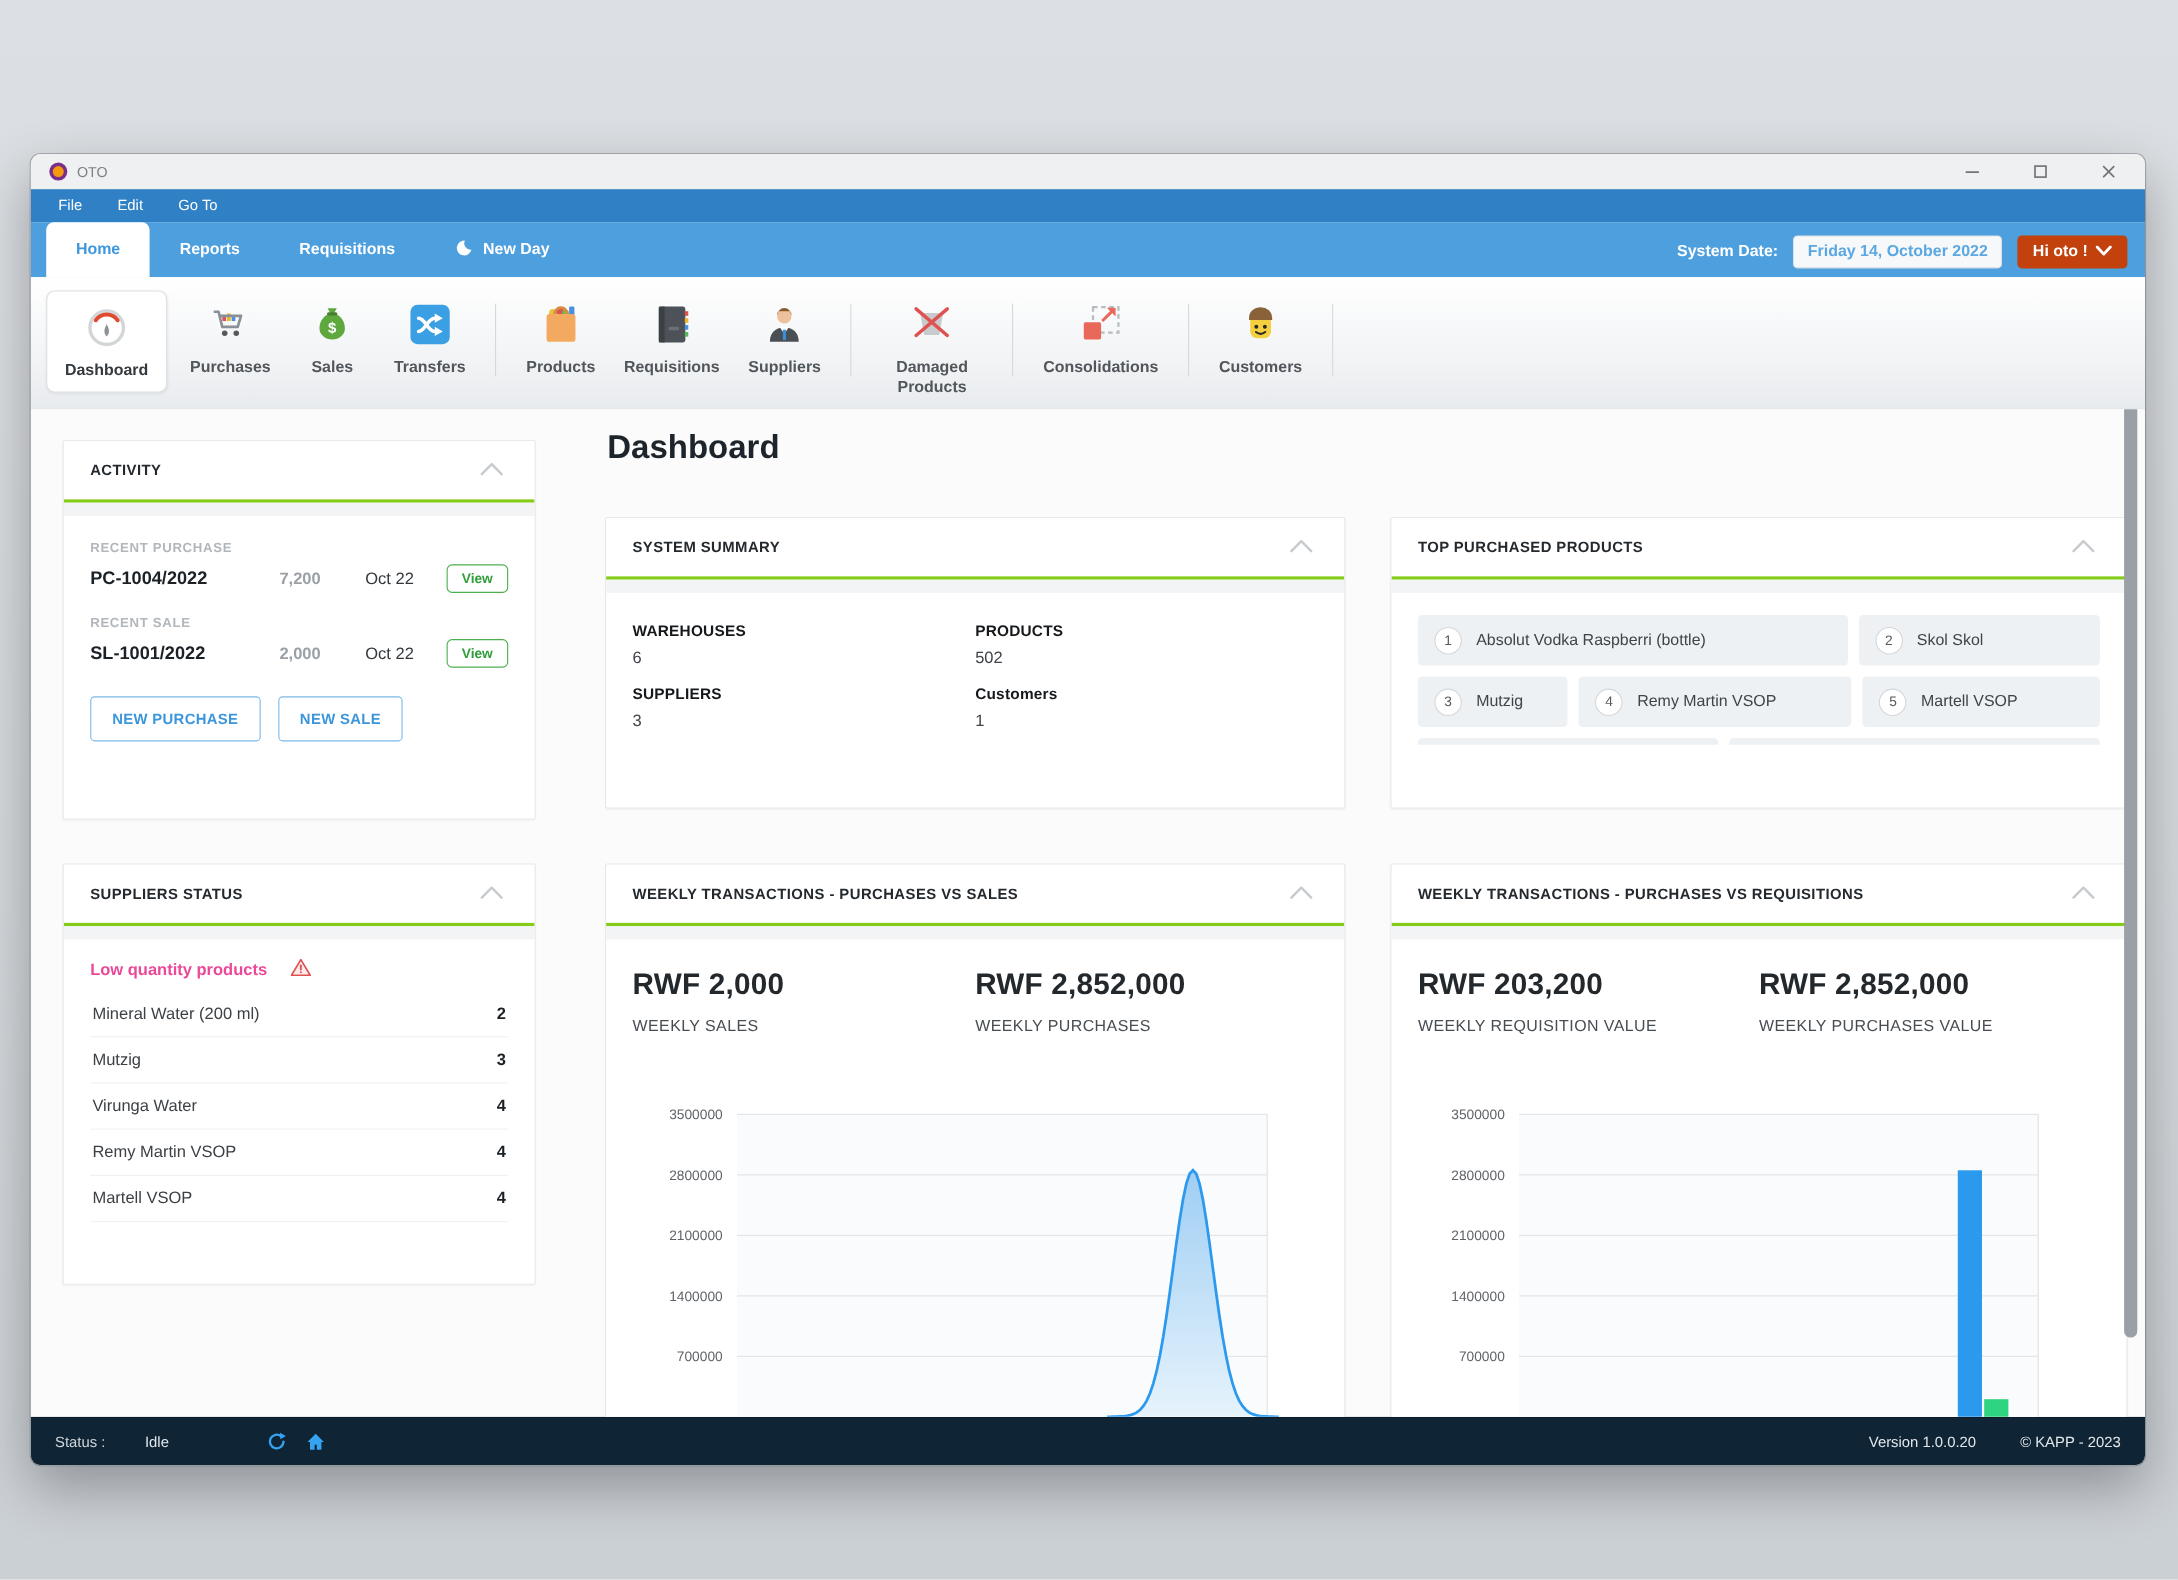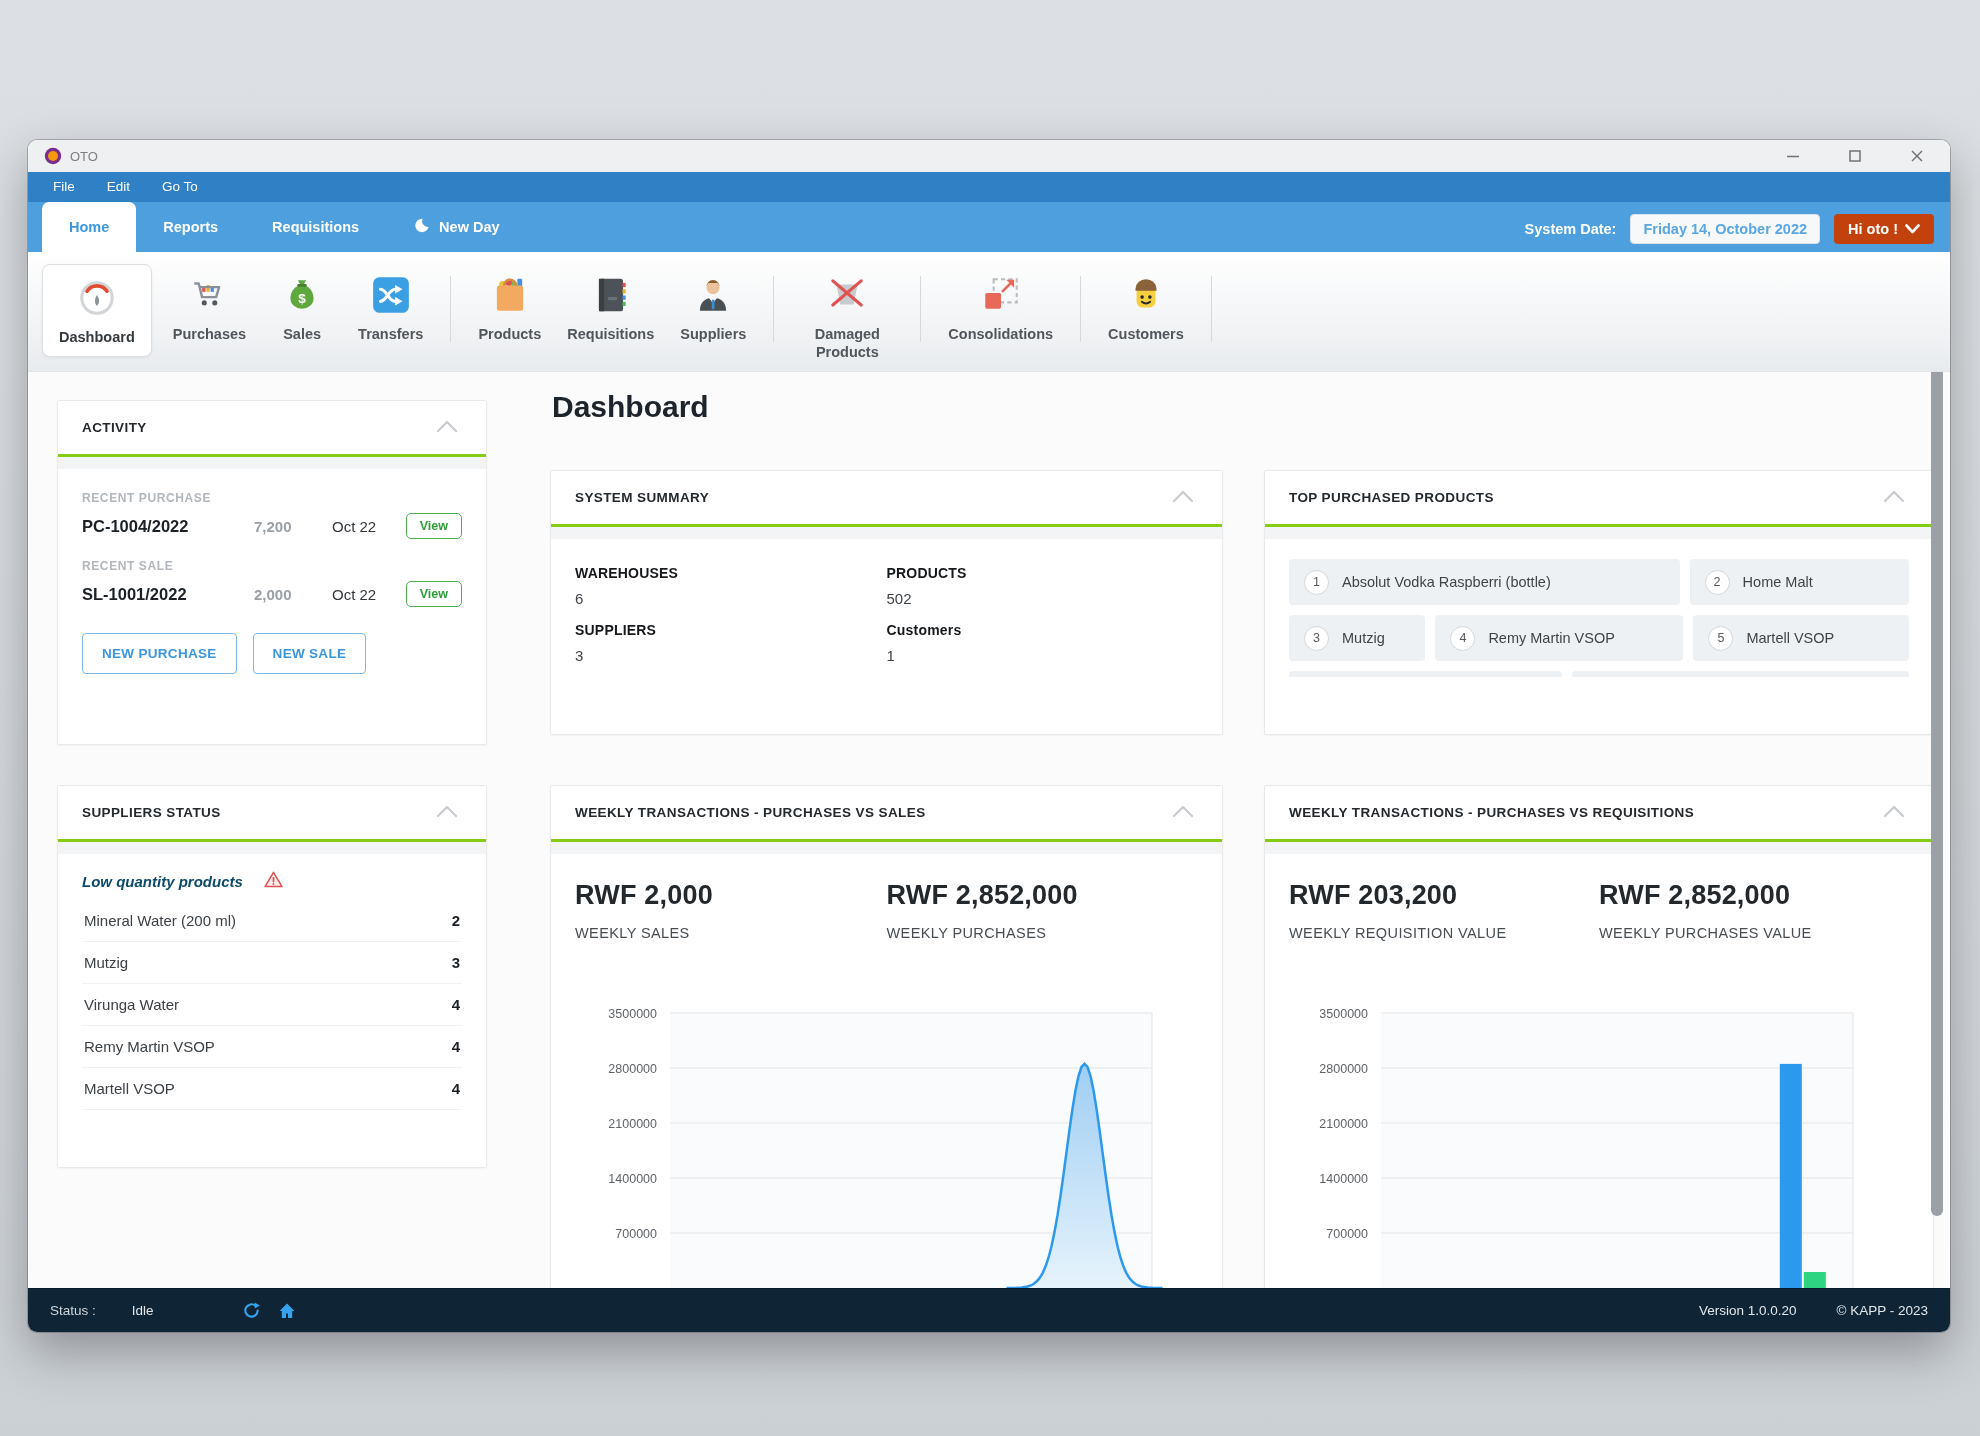--- a/index.html
+++ b/index.html
@@ -66,21 +66,21 @@
   .act-code{font-size:16.5px;font-weight:bold;color:#1b2126;width:172px;}
   .act-amount{font-size:15px;font-weight:600;color:#9aa0a5;width:78px;}
   .act-date{font-size:15px;color:#33383d;flex:1;}
   .view-btn{background:#fff;border:1px solid #4caf50;color:#2f9d39;font-weight:bold;
     font-size:12.5px;border-radius:5px;padding:5px 13px;}
   .act-buttons{display:flex;gap:16px;margin-top:26px;}
   .blue-btn{background:#fff;border:1px solid #7cb9e8;color:#3b96dc;font-weight:bold;
     font-size:13.5px;letter-spacing:.3px;border-radius:4px;padding:12px 19px;}
 
   .inv-sub{display:flex;align-items:center;gap:21px;padding:17px 0 9px;
-    font-size:15px;font-weight:bold;color:#0c4a6e;font-style:italic;}
+    font-size:15px;font-weight:bold;color:#ec4899;}
   .ibody{padding:0 24px;}
   .inv-row{display:flex;align-items:center;justify-content:space-between;
     padding:12px 2px;border-bottom:1px solid #f0f1f3;font-size:15px;color:#3c4146;}
   .inv-qty{font-weight:bold;color:#1b2126;}
 
   
   .main{position:absolute;left:522px;top:0;width:1412px;height:100%;}
   .page-title{position:absolute;left:2px;top:18px;margin:0;font-size:30px;font-weight:800;color:#1d242b;}
   .sum-panel{left:0;top:98px;width:673px;height:265px;}
   .top-panel{left:714px;top:98px;width:670px;height:265px;}
@@ -430,21 +430,21 @@
         </div>
         <div class="strip"></div>
         <div class="chips">
           <div class="chip-row">
             <div class="chip" style="width:63%;">
               <span class="rank">1</span>
               <span class="chip-name">Absolut Vodka Raspberri (bottle)</span>
             </div>
             <div class="chip" style="flex:1;">
               <span class="rank">2</span>
-              <span class="chip-name">Home Malt</span>
+              <span class="chip-name">Skol Skol</span>
             </div>
           </div>
           <div class="chip-row">
             <div class="chip" style="width:22%;">
               <span class="rank">3</span>
               <span class="chip-name">Mutzig</span>
             </div>
             <div class="chip" style="width:40%;">
               <span class="rank">4</span>
               <span class="chip-name">Remy Martin VSOP</span>

